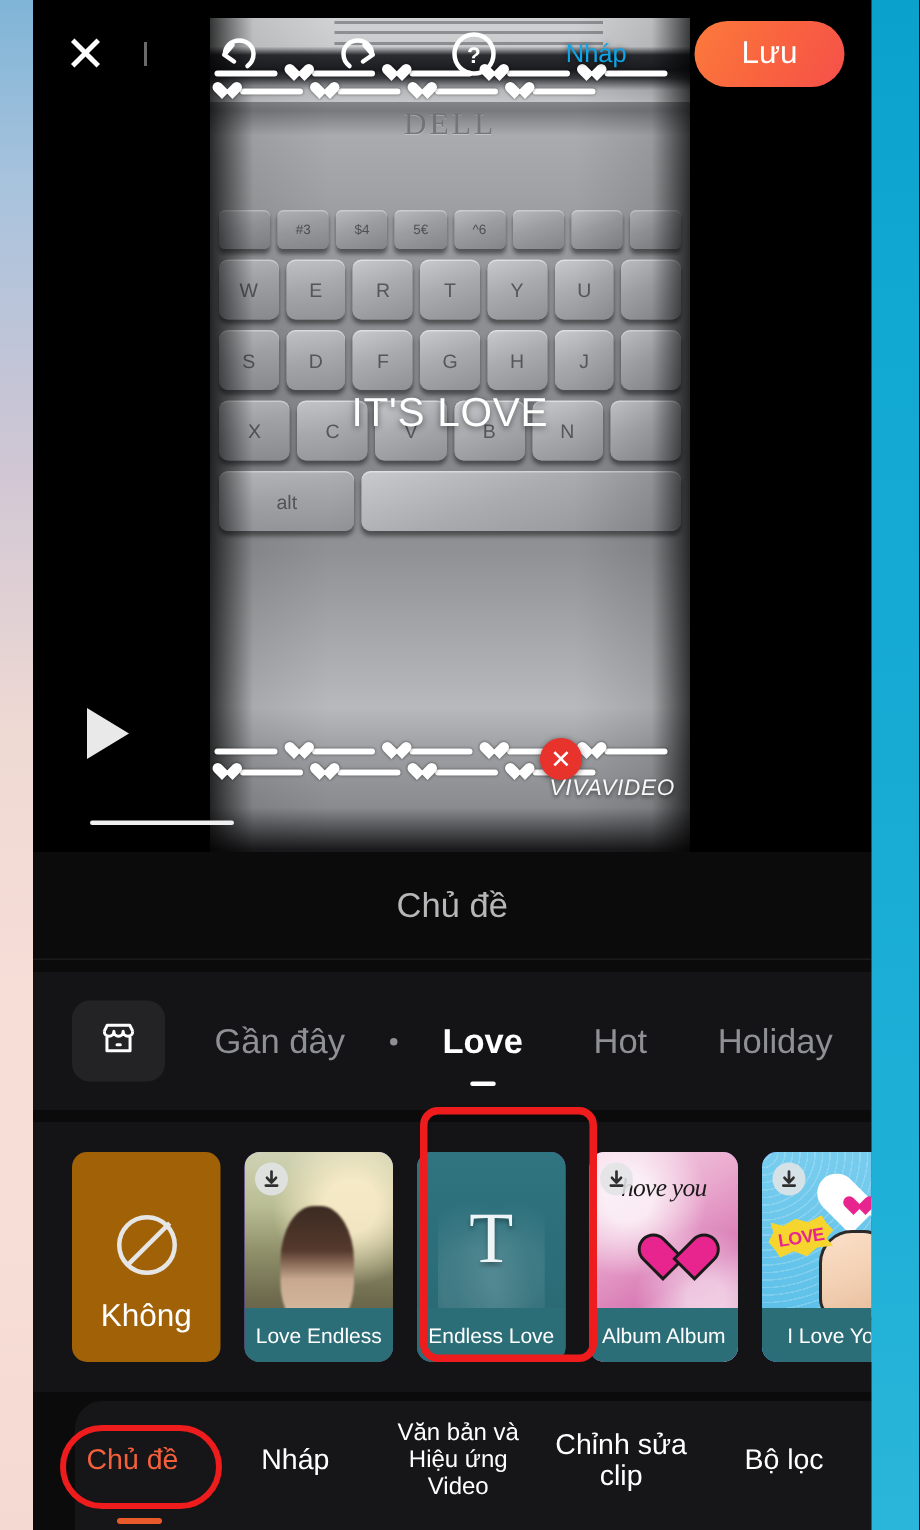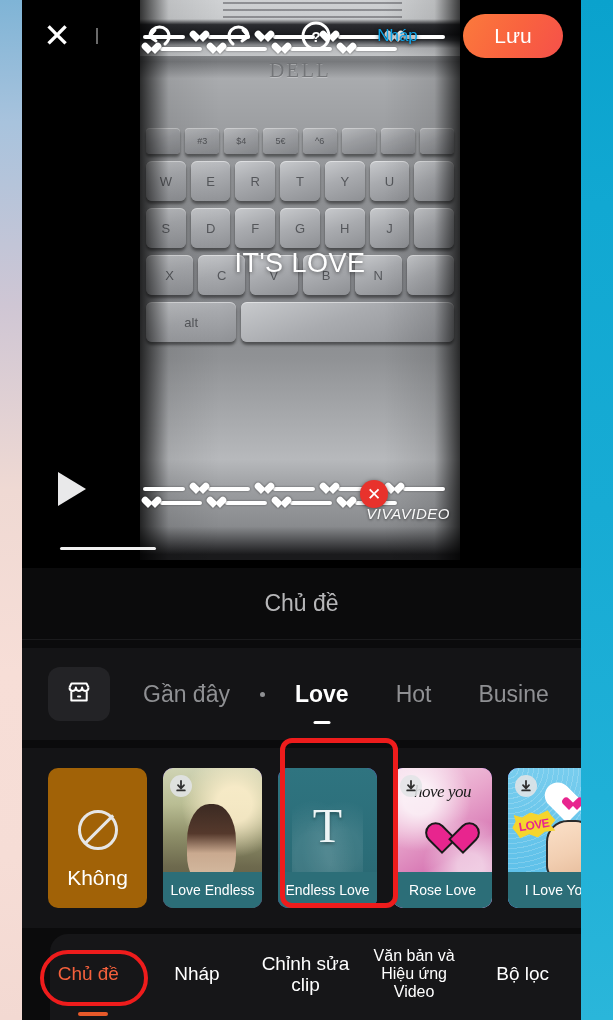--- a/index.html
+++ b/index.html
@@ -31,21 +31,21 @@
 
   
   .stage {
     position: absolute; left: 0; right: 0; top: 0; height: 568px;
     background: #000;
     overflow: hidden;
   }
 
   
   .video-frame {
-    position: absolute; left: 118px; top: 0; width: 320px; height: 560px;
+    position: absolute; left: 118px; top: 12px; width: 320px; height: 560px;
     overflow: hidden;
     background: #6e6f71;
   }
   
   .kb-bg {
     position: absolute; inset: 0;
     background:
       linear-gradient(180deg, #b9bbbd 0%, #c6c8ca 3%, #8e9093 9%, #77797c 11%,
         #a9abae 14%, #9b9da0 24%, #8b8d90 38%, #84868a 52%, #909295 64%,
         #a6a8ab 74%, #b7b9bc 82%, #9a9c9f 88%, #898b8e 94%, #1a1a1c 99%);
@@ -505,20 +505,21 @@
             <path d="M6.3 13.3 V22.5 H21.7 V13.3" stroke="#fff" stroke-width="2" stroke-linejoin="round" fill="none"></path>
             <path d="M13 18.5 h2.2" stroke="#fff" stroke-width="2" stroke-linecap="round"></path>
           </svg>
         </span>
       </div>
       <div class="tabs">
         <span class="tab">Gần đây</span>
         <span class="tab-dot"></span>
         <span class="tab active">Love</span>
         <span class="tab">Hot</span>
+        <span class="tab">Holiday</span>
         <span class="tab">Busine</span>
       </div>
     </div>
 
     <div class="themerow">
 
       <div class="thumb none">
         <div class="no-sign"></div>
         <div class="cap">Không</div>
       </div>
@@ -544,21 +545,21 @@
       <div class="thumb">
         <div class="art art-rose">
           <div class="script">hove you</div>
           <div class="heart-big"></div>
         </div>
         <div class="dl-badge">
           <svg width="14" height="14" viewBox="0 0 14 14">
             <path d="M7 2 V9 M4 6.2 L7 9.4 L10 6.2 M3.2 11.4 h7.6" stroke="#2f2f2f" stroke-width="1.8" fill="none" stroke-linecap="round" stroke-linejoin="round"></path>
           </svg>
         </div>
-        <div class="cap">Rose Love</div>
+        <div class="cap">Album Album</div>
       </div>
 
       <div class="thumb">
         <div class="art art-iloveyou">
           <div class="wheart"></div>
           <div class="pinkheart"></div>
           <div class="burst">LOVE</div>
           <div class="fingers"></div>
         </div>
         <div class="dl-badge">
@@ -571,22 +572,22 @@
 
     </div>
 
     <div class="sel-ring"></div>
 
     <div class="bottomnav">
       <div class="nav-surface"></div>
       <div class="nav-items">
         <div class="nav-item active">Chủ đề</div>
         <div class="nav-item">Nháp</div>
+        <div class="nav-item small">Văn bản và Hiệu ứng Video</div>
         <div class="nav-item">Chỉnh sửa clip</div>
-        <div class="nav-item small">Văn bản và Hiệu ứng Video</div>
         <div class="nav-item">Bộ lọc</div>
       </div>
       <div class="nav-ring"></div>
       <div class="nav-handle"></div>
     </div>
 
   </div>
 </div>
 
 </body></html>

